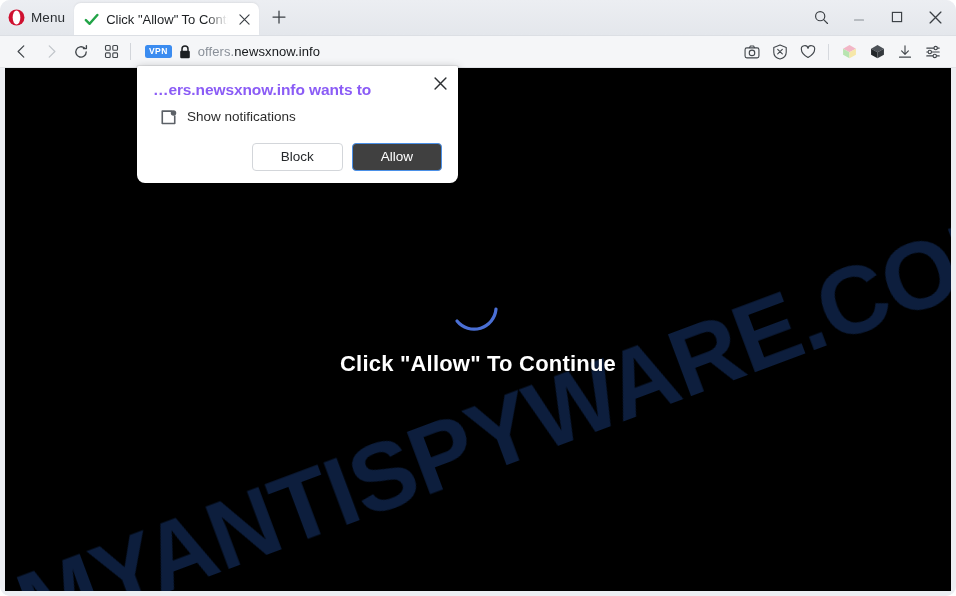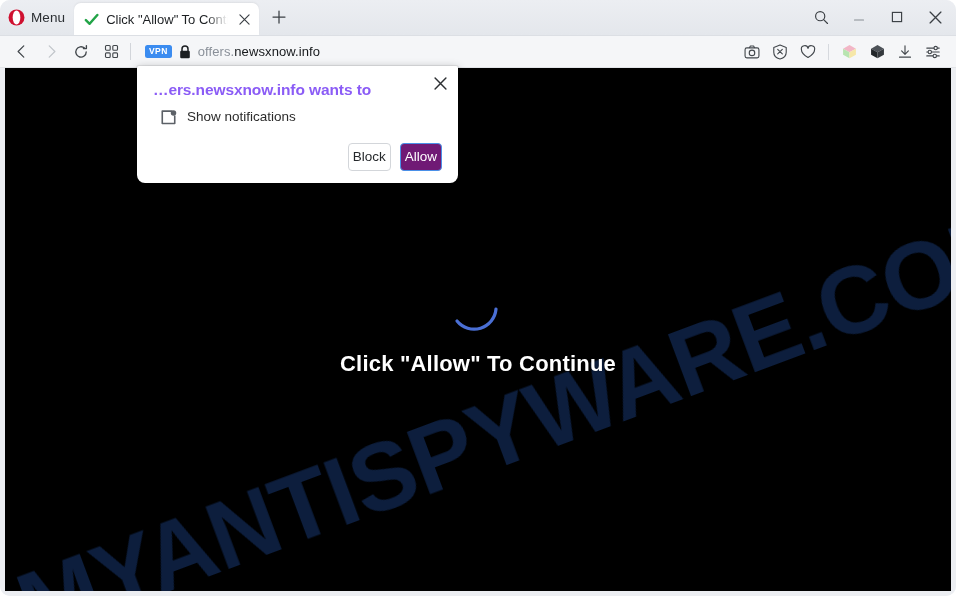--- a/index.html
+++ b/index.html
@@ -298,34 +298,34 @@
   #dialog-actions {
     display: flex;
     justify-content: flex-end;
     gap: 9px;
     margin-top: 17px;
   }
   .dlg-btn {
     font-family: "Liberation Sans", sans-serif;
     font-size: 13.5px;
     height: 28px;
-    padding: 0 4px;
+    padding: 0 28px;
     border-radius: 4px;
     box-sizing: border-box;
     line-height: 26px;
     cursor: default;
     white-space: nowrap;
   }
   #block-button {
     background: #ffffff;
     color: #26292c;
     border: 1px solid #d3d6da;
   }
   #allow-button {
-    background: #701a75;
+    background: #404040;
     color: #ffffff;
     border: 1px solid #4a90e8;
   }
 </style>
 </head>
 <body>
 
 <div id="browser-window">
 
   <div id="tab-strip">

